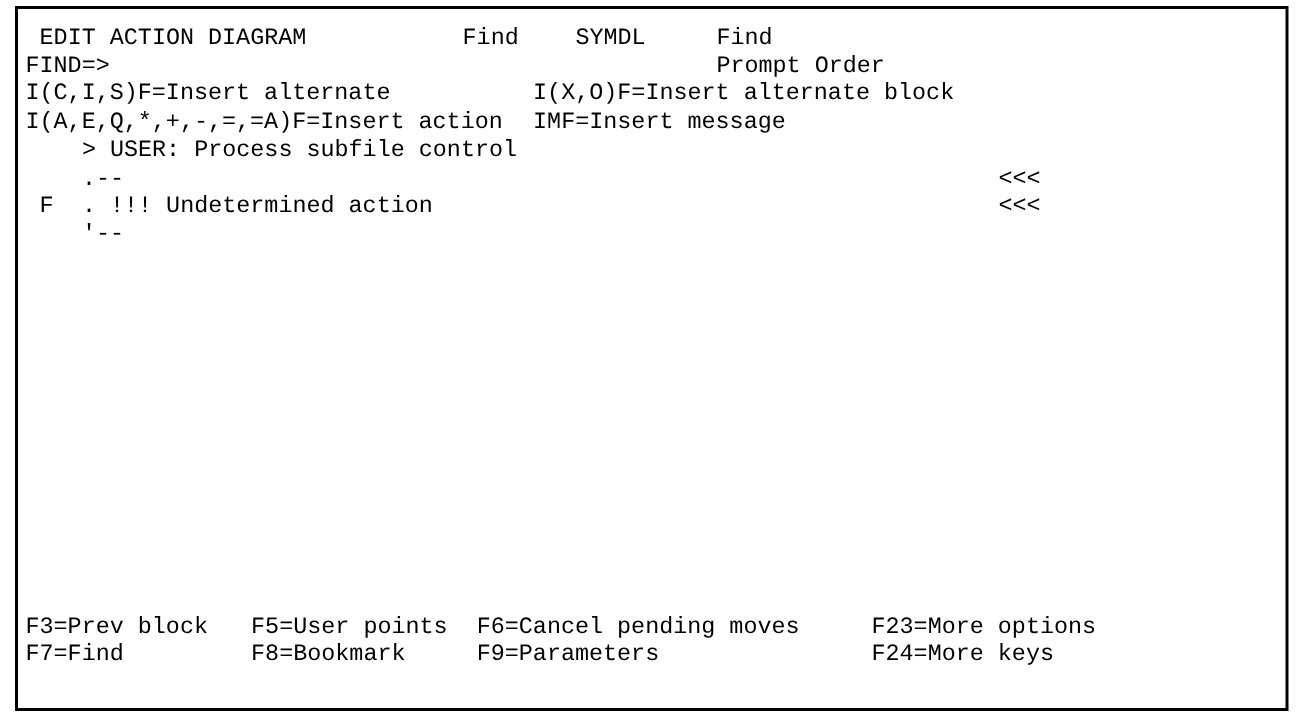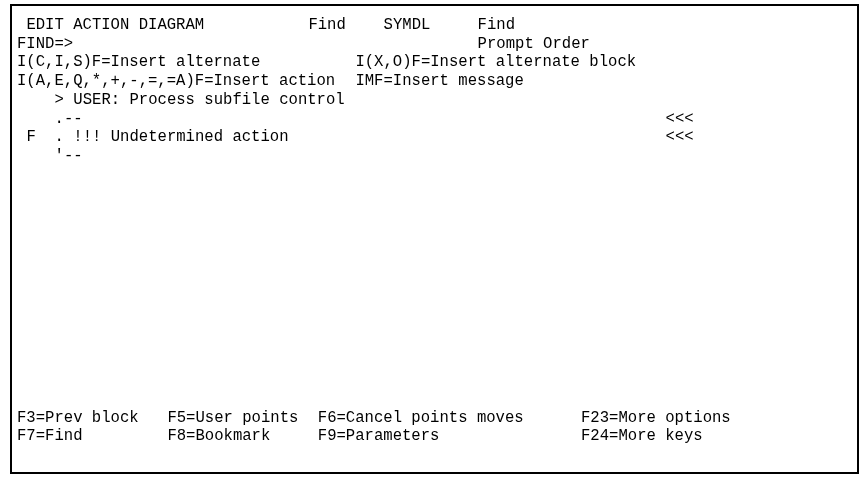--- a/index.html
+++ b/index.html
@@ -65,18 +65,18 @@
 <span class="cell" style="--r:4; --c:4">&gt; USER: Process subfile control</span>
 <span class="cell" style="--r:5; --c:4">.--</span>
 <span class="cell" style="--r:5; --c:69">&lt;&lt;&lt;</span>
 <span class="cell" style="--r:6; --c:1">F</span>
 <span class="cell" style="--r:6; --c:4">. !!! Undetermined action</span>
 <span class="cell" style="--r:6; --c:69">&lt;&lt;&lt;</span>
 <span class="cell" style="--r:7; --c:4">'--</span>
 
 <span class="cell" style="--r:21; --c:0">F3=Prev block</span>
 <span class="cell" style="--r:21; --c:16">F5=User points</span>
-<span class="cell" style="--r:21; --c:32">F6=Cancel points moves</span>
+<span class="cell" style="--r:21; --c:32">F6=Cancel pending moves</span>
 <span class="cell" style="--r:21; --c:60">F23=More options</span>
 <span class="cell" style="--r:22; --c:0">F7=Find</span>
 <span class="cell" style="--r:22; --c:16">F8=Bookmark</span>
 <span class="cell" style="--r:22; --c:32">F9=Parameters</span>
 <span class="cell" style="--r:22; --c:60">F24=More keys</span>
 
 </body></html>

